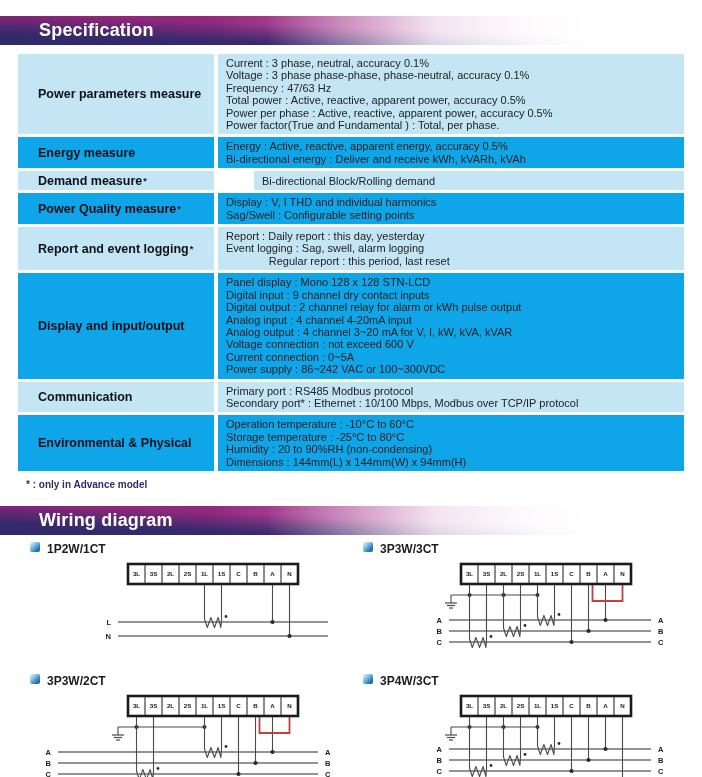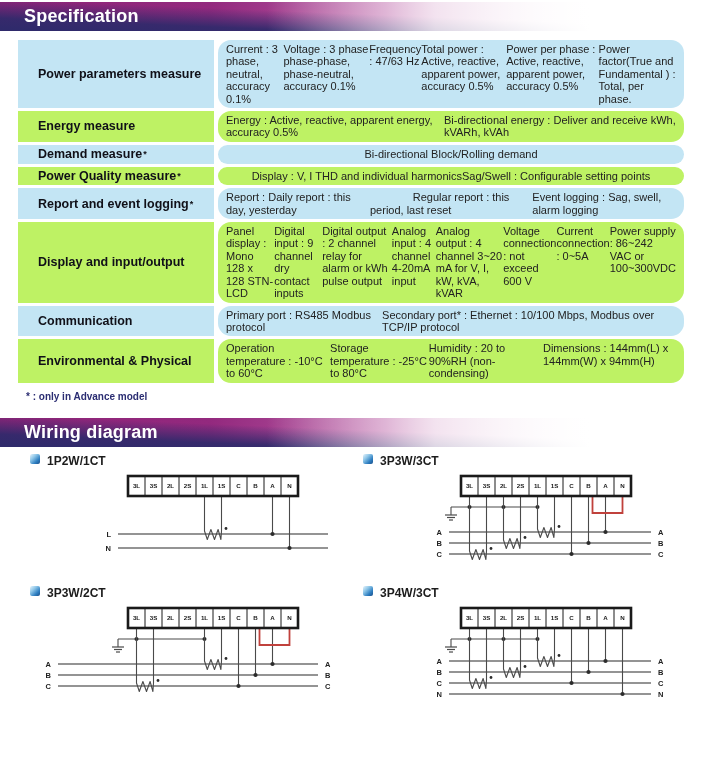--- a/index.html
+++ b/index.html
@@ -1,42 +1,42 @@
 <!DOCTYPE html>
 <html><head>
 <meta charset="utf-8">
 <style>
   * { margin:0; padding:0; box-sizing:border-box; }
   body {
     width:702px; height:777px; background:#ffffff; overflow:hidden;
     font-family:"Liberation Sans", sans-serif; position:relative;
   }
   .banner {
-    margin-top:2px; height:29px; width:100%;
+    margin-top:16px; height:29px; width:100%;
     color:#ffffff; font-size:18px; font-weight:bold; line-height:29px;
-    padding-left:24px; letter-spacing:0.2px;
+    padding-left:39px; letter-spacing:0.2px;
     background:
       linear-gradient(to right, rgba(255,255,255,0) 38%, rgba(255,255,255,0.78) 62%, #ffffff 84%),
       linear-gradient(to top right, rgba(47,42,107,1) 4%, rgba(47,42,107,0.92) 22%, rgba(47,42,107,0) 55%),
       linear-gradient(to right, #8e2478 0%, #93297e 30%, #b95ba4 55%, #e7c3de 75%, #ffffff 92%);
   }
   #spec-table { margin:9px 18px 0 18px; display:flex; flex-direction:column; gap:3px; }
   .spec-row { display:flex; gap:4px; }
   .spec-label {
     width:196px; flex:0 0 196px; display:flex; align-items:center;
     padding-left:20px; font-weight:bold; font-size:12.5px; color:#101018;
   }
   .spec-label sup { font-size:9px; margin-left:1px; }
   .spec-content {
     flex:1; padding:3px 8px; font-size:11px; line-height:12.4px; color:#222222;
-    display:flex; flex-direction:row; justify-content:center;border-radius:13px;
+    display:flex; flex-direction:column; justify-content:center;
   }
   .row-blue  .spec-label, .row-blue  .spec-content { background:#c3e5f4; }
-  .row-lav   .spec-label, .row-lav   .spec-content { background:#bef264; }
-  .spec-row.row-min .spec-content { min-height:19px; }
+  .row-lav   .spec-label, .row-lav   .spec-content { background:#0ea5e9; }
+  .spec-row.row-min .spec-content { min-height:19px;margin-left:36px; }
   #spec-note {
     margin:8px 0 0 26px; color:#2b2d72; font-weight:bold; font-size:10px;
   }
   #wiring-banner-wrap { margin-top:16px;border-radius:7px; }
   #wiring-grid {
     margin:7px 18px 0 18px; display:grid;
     grid-template-columns:333px 333px; grid-row-gap:10px;
   }
   .diagram-cell { padding-left:12px; }
   .diag-label { display:flex; align-items:flex-start; height:16px; margin-bottom:2px; }
@@ -84,22 +84,22 @@
       <div class="spec-label">Power Quality measure<sup>*</sup></div>
       <div class="spec-content">
         <div>Display : V, I THD and individual harmonics</div>
         <div>Sag/Swell : Configurable setting points</div>
       </div>
     </div>
     <div class="spec-row row-blue">
       <div class="spec-label">Report and event logging<sup>*</sup></div>
       <div class="spec-content">
         <div>Report : Daily report : this day, yesterday</div>
+        <div>Event logging : Sag, swell, alarm logging</div>
         <div>&nbsp;&nbsp;&nbsp;&nbsp;&nbsp;&nbsp;&nbsp;&nbsp;&nbsp;&nbsp;&nbsp;&nbsp;&nbsp;&nbsp;Regular report : this period, last reset</div>
-        <div>Event logging : Sag, swell, alarm logging</div>
       </div>
     </div>
     <div class="spec-row row-lav">
       <div class="spec-label">Display and input/output</div>
       <div class="spec-content">
         <div>Panel display : Mono 128 x 128 STN-LCD</div>
         <div>Digital input : 9 channel dry contact inputs</div>
         <div>Digital output : 2 channel relay for alarm or kWh pulse output</div>
         <div>Analog input : 4 channel 4-20mA input</div>
         <div>Analog output : 4 channel 3~20 mA for V, I, kW, kVA, kVAR</div>

